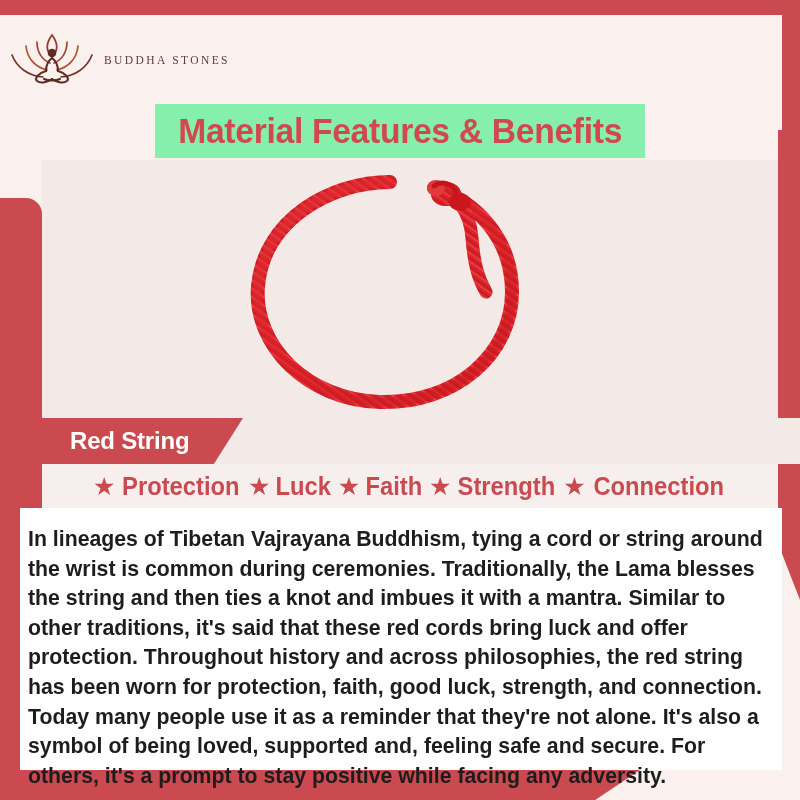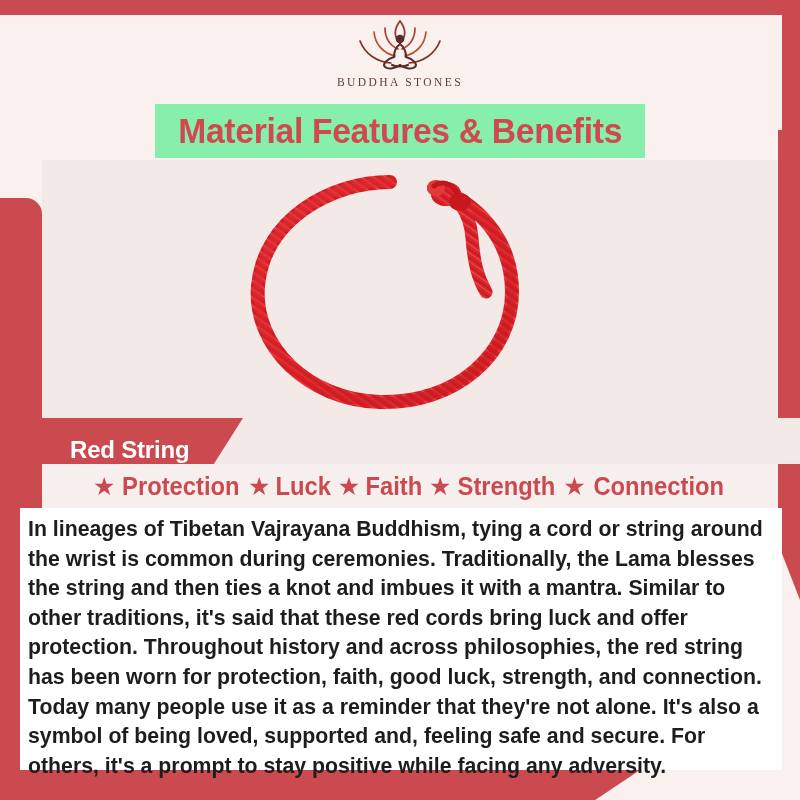--- a/index.html
+++ b/index.html
@@ -52,21 +52,21 @@
     background: #cb4a4f;
     clip-path: polygon(0 0, 100% 0, 93% 100%, 0 100%);
   }
 
   
   .logo-zone {
     position: absolute;
     left: 0; top: 15px;
     width: 800px; height: 90px;
     display: flex;
-    flex-direction: column;
+    flex-direction: row;
     align-items: center;
     justify-content: flex-start;
   }
   .logo-mark {
     width: 104px;
     height: 62px;
     display: block;
   }
   .logo-word {
     font-family: "Liberation Serif", serif;
@@ -123,21 +123,21 @@
     width: 800px; height: 46px;
     background: #f3eae8;
   }
   .label-tag {
     position: absolute;
     left: 0; top: 418px;
     width: 243px; height: 46px;
     background: #cb4a4f;
     clip-path: polygon(0 0, 100% 0, 88% 100%, 0 100%);
     display: flex;
-    align-items: flex-end;
+    align-items: center;
   }
   .label-tag span {
     color: #ffffff;
     font-size: 24px;
     font-weight: bold;
     letter-spacing: -0.2px;
     margin-left: 70px;
   }
 
   
@@ -170,21 +170,21 @@
     white-space: nowrap;
   }
 
   
   .desc-box {
     position: absolute;
     left: 20px; top: 508px;
     width: 762px; height: 262px;
     background: #ffffff;
     box-sizing: border-box;
-    padding: 6px 10px 0 8px;
+    padding: 16px 10px 0 8px;
   }
   .desc-text {
     font-family: "Liberation Sans Narrow", "Liberation Sans", sans-serif;
     font-size: 22.4px;
     line-height: 29.6px;
     font-weight: bold;
     color: #1d1d1d;
     transform: scaleX(0.95);
     transform-origin: left top;
     margin: 0;

